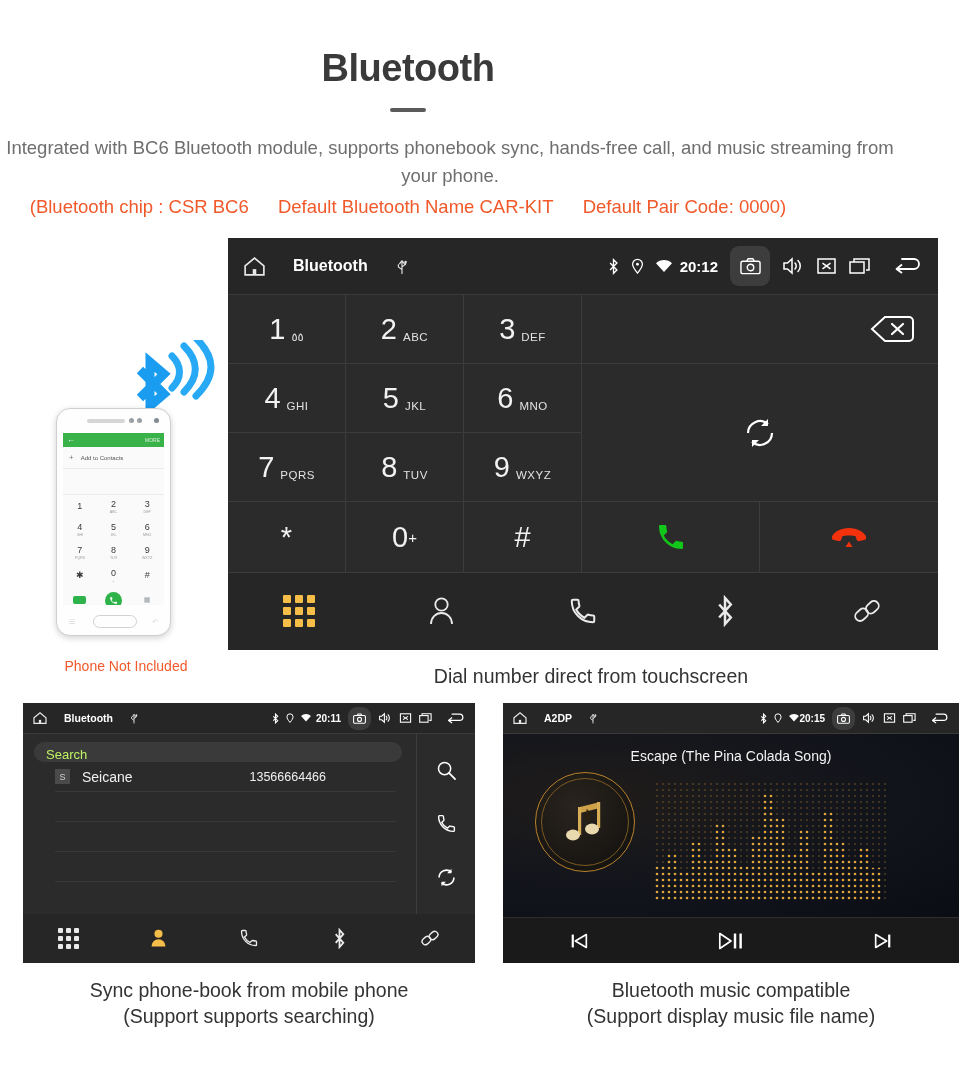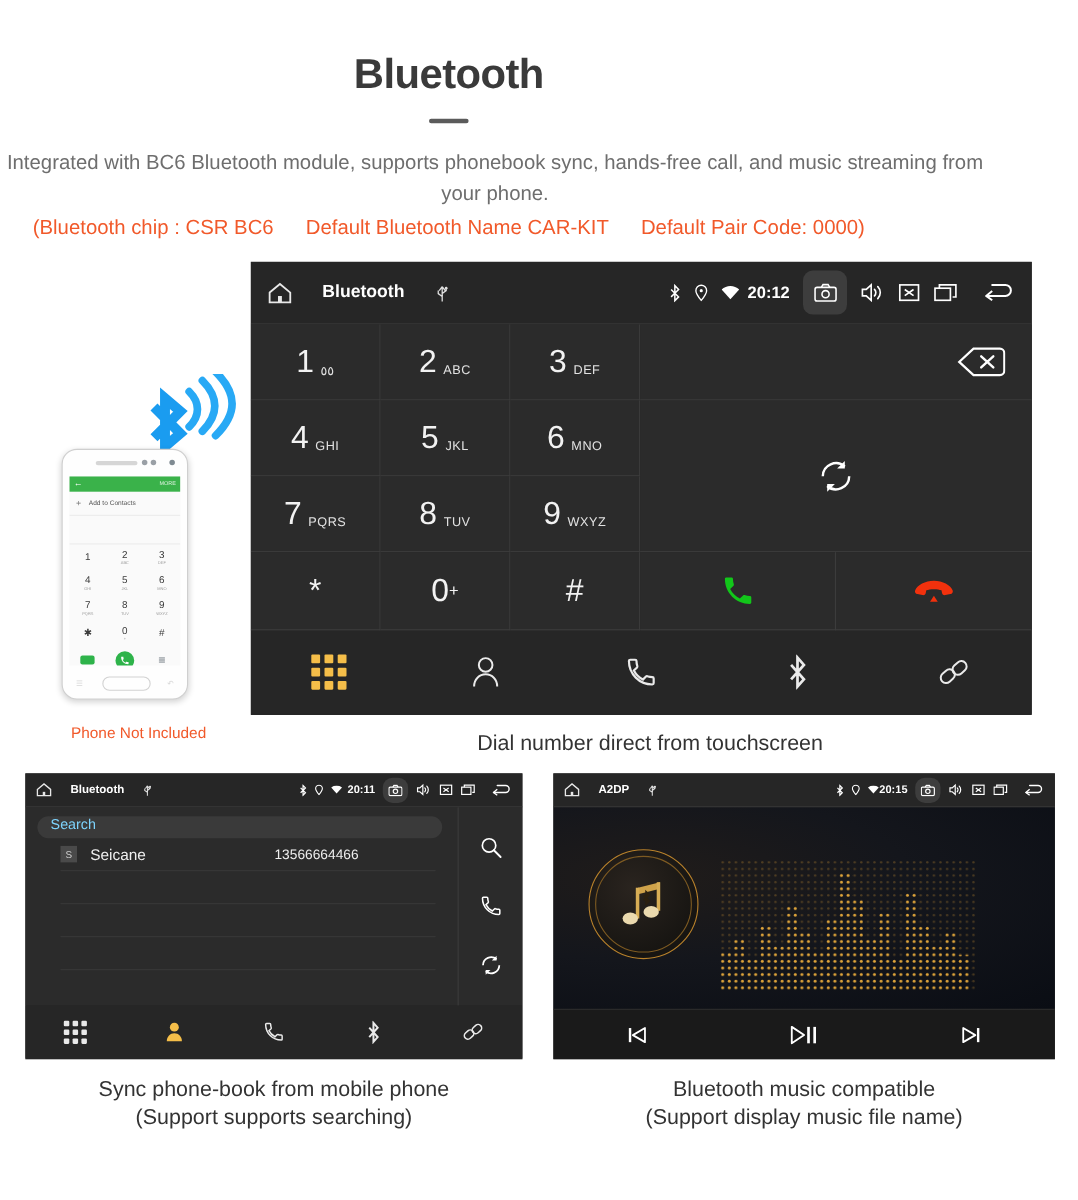--- a/index.html
+++ b/index.html
@@ -146,22 +146,22 @@
   #phonebook .statusbar { height: 31px; padding: 0 9px; }
   #phonebook .sb-left > * { margin-right: 16px; }
   #phonebook .sb-title { font-size: 10.5px; }
   #phonebook .sb-right > * { margin-left: 7px; }
   #phonebook .sb-time { font-size: 10px; margin-left: 5px; }
   #phonebook .sb-cam { width: 23px; height: 23px; }
   .pb-body { display: flex; height: 180px; background: #2b2b2b; }
   .pb-list { flex: 1; padding: 8px 0 0 0; border-right: 1px solid #3c3c3c; }
   .pb-search {
     margin: 0 14px 0 11px; height: 20px; border-radius: 10px;
-    background: #3a3a3a; display: flex; align-items: flex-start;
-    padding-left: 12px; color: #7dd3fc; font-size: 13px;
+    background: #3a3a3a; display: flex; align-items: flex-end;
+    padding-left: 12px; color: #bef264; font-size: 13px;
   }
   .pb-row {
     height: 30px; display: flex; align-items: center;
     border-bottom: 1px solid #383838; margin: 0 20px 0 32px;
   }
   .pb-badge {
     width: 15px; height: 15px; background: #4a4a4a; color: #cfcfcf;
     font-size: 9px; display: flex; align-items: center; justify-content: center;
     margin-right: 12px;
   }
@@ -712,20 +712,21 @@
         <span class="sb-ico" style="margin-left:14px">
           <svg width="19" height="13" viewBox="0 0 30 20">
               <path fill="none" stroke="#ffffff" stroke-width="2" stroke-linecap="round" d="M3 13h17a5 5 0 0 0 0-10H8"></path>
               <path fill="none" stroke="#ffffff" stroke-width="2" stroke-linejoin="round" d="M8 8.5 2.5 13 8 17"></path>
             </svg>
         </span>
       </div>
     </div>
 
     <div class="mus-body">
+      <div class="mus-title">Escape (The Pina Colada Song)</div>
 
       <div class="mus-art">
         <div class="mus-ring"></div>
         <div class="mus-ring2"></div>
         <svg class="mus-note" width="54" height="54" viewBox="0 0 54 54">
           <path d="M22 12l20-5v6l-20 5z" fill="#cfa24a"></path>
           <rect x="20" y="12" width="3.2" height="28" fill="#d7ad55"></rect>
           <rect x="39" y="7" width="3.2" height="26" fill="#d7ad55"></rect>
           <ellipse cx="15" cy="40" rx="7" ry="5.4" fill="#ead9ae"></ellipse>
           <ellipse cx="34" cy="34" rx="7" ry="5.4" fill="#ead9ae"></ellipse>

